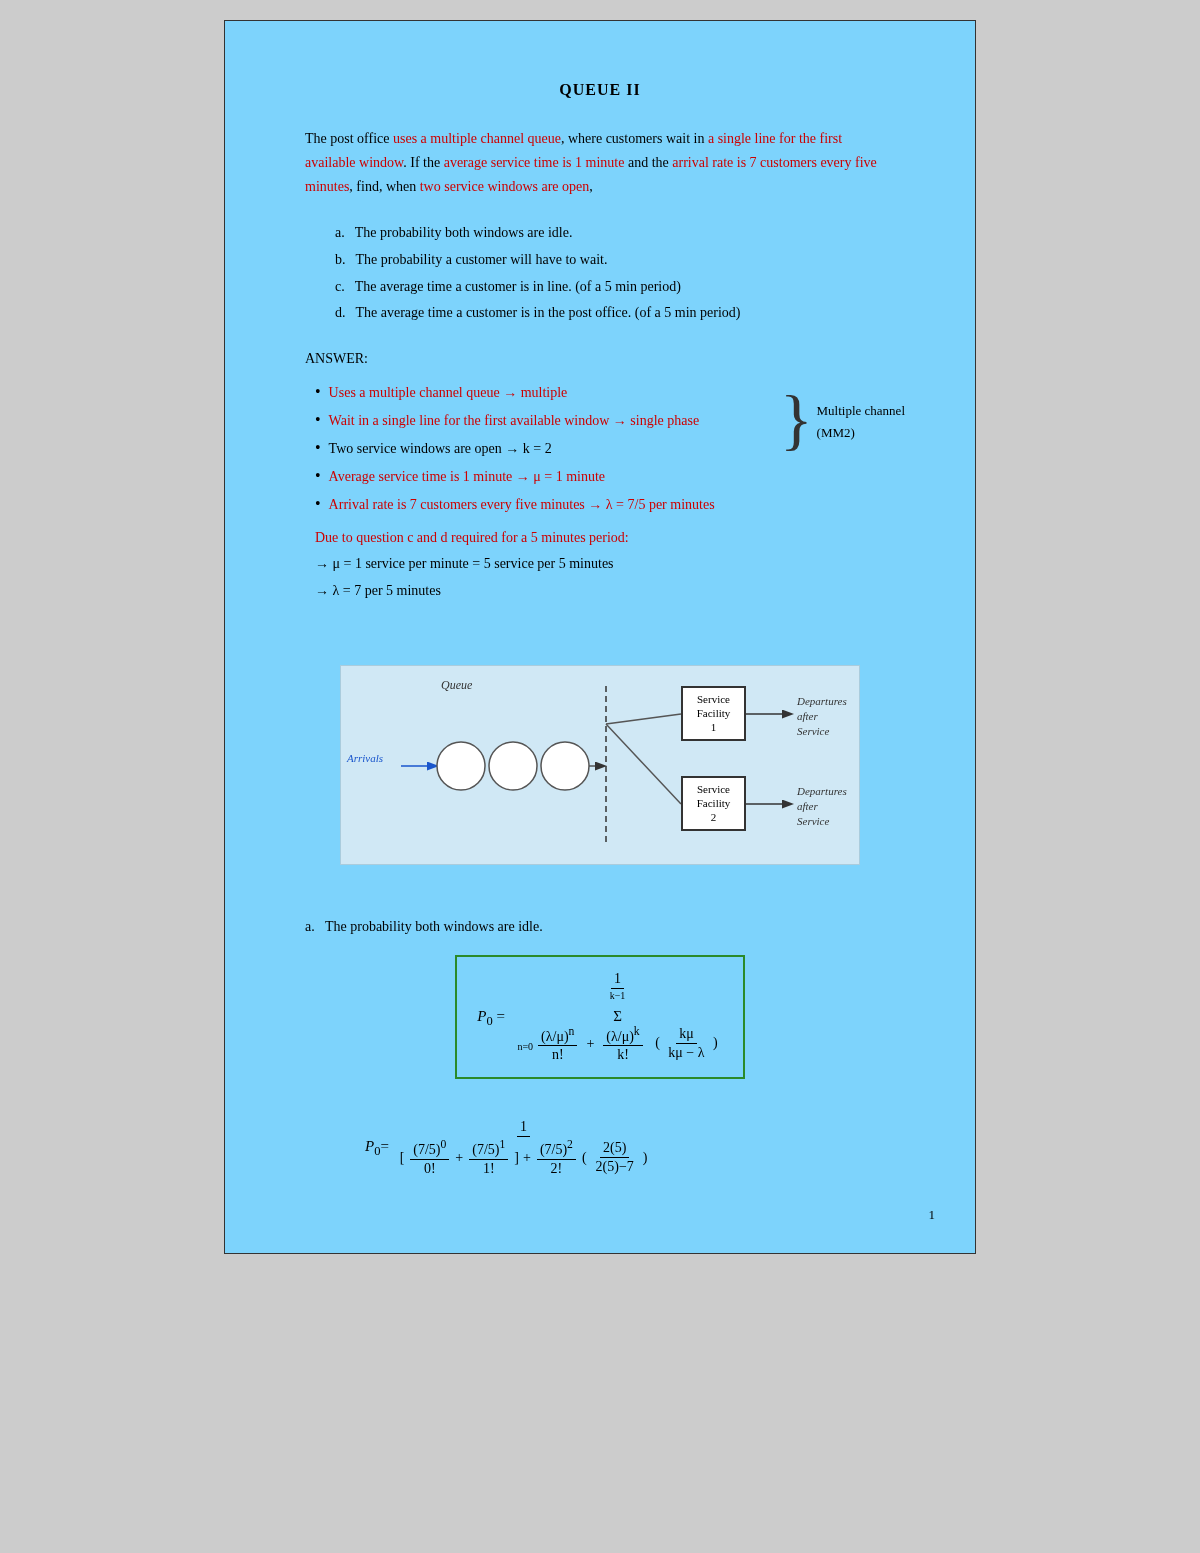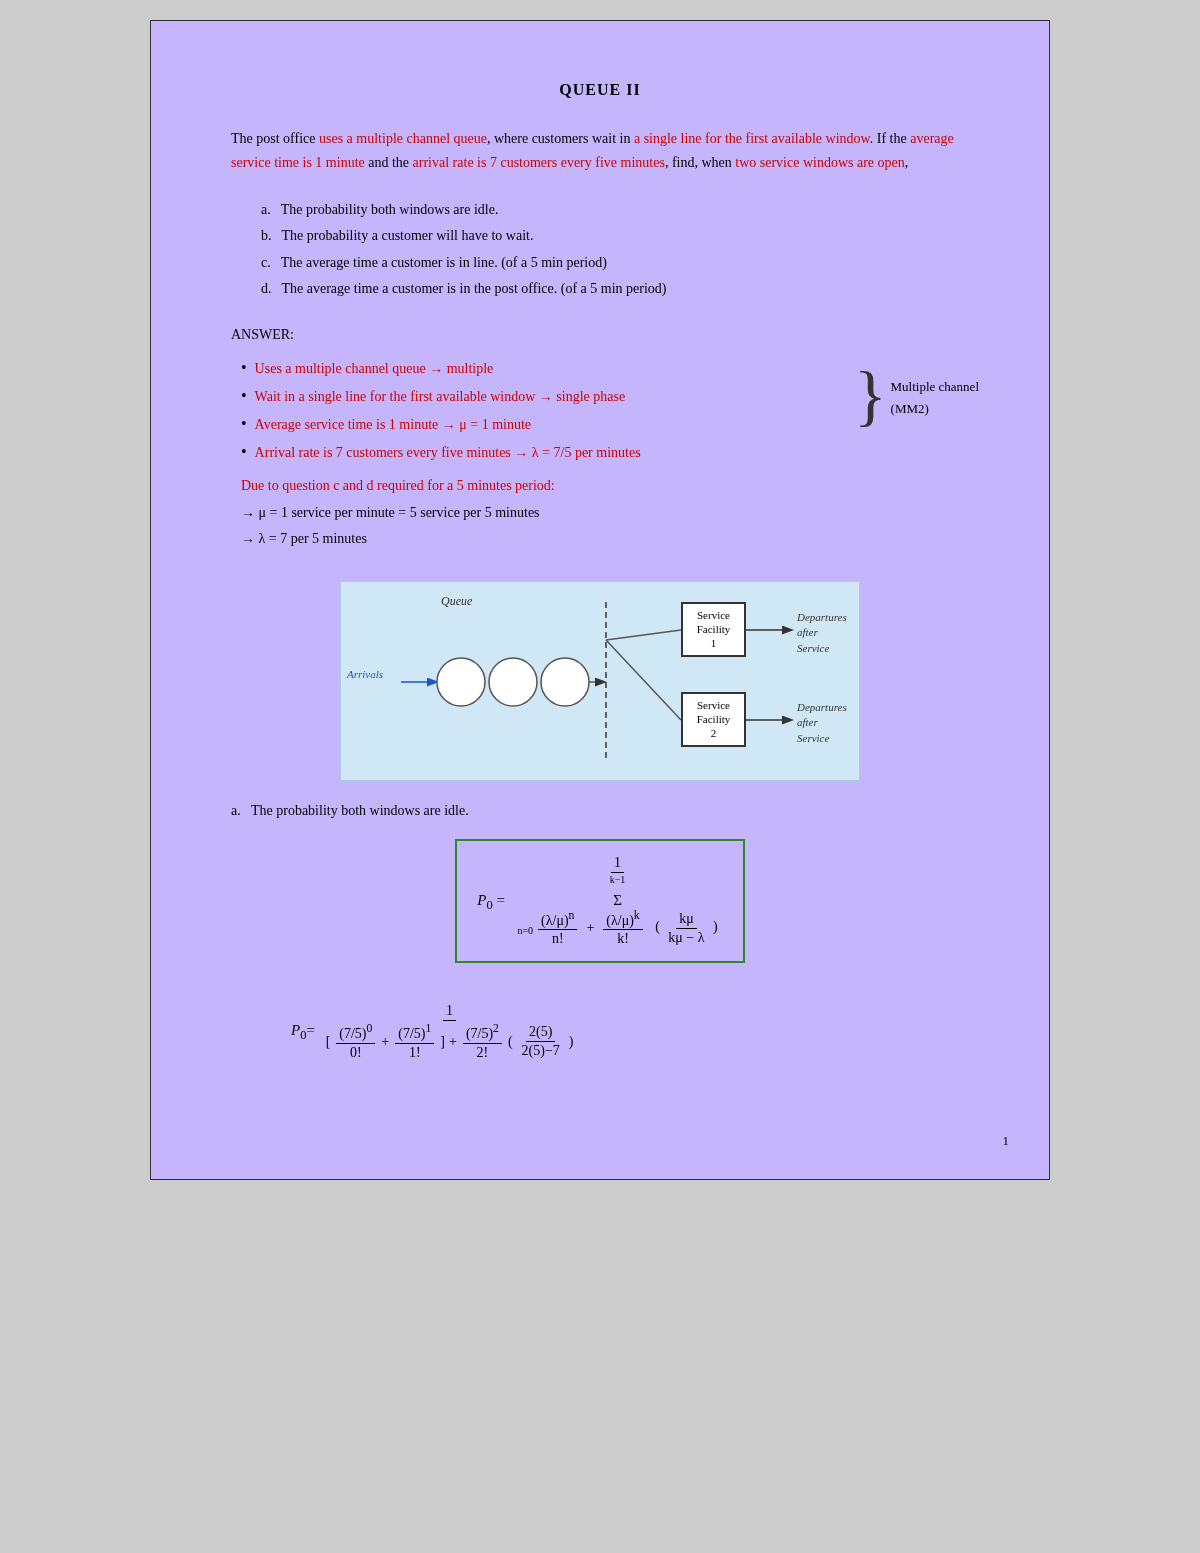--- a/index.html
+++ b/index.html
@@ -4,22 +4,22 @@
   <style>
     * { margin: 0; padding: 0; box-sizing: border-box; }
     body {
       background: #ccc;
       display: flex;
       justify-content: center;
       padding: 20px;
       font-family: 'Times New Roman', Times, serif;
     }
     .page {
-      background: #c4b5fd;
-      width: 900px;
+      background: #7dd3fc;
+      width: 752px;
       min-height: 1160px;
       padding: 60px 80px 60px 80px;
       border: 1.5px solid #333;
       position: relative;
     }
     .title {
       text-align: center;
       font-weight: bold;
       font-size: 16px;
       margin-bottom: 28px;
@@ -68,21 +68,21 @@
       font-size: 14px;
       line-height: 1.9;
       margin-left: 10px;
     }
     .bullet-section {
       position: relative;
       margin-bottom: 4px;
     }
     
     .queue-diagram {
-      margin: 4px auto;
+      margin: 36px auto;
       width: 520px;
       height: 200px;
       background: #d0e8f5;
       border: 1px solid #aaccdd;
       position: relative;
       display: block;
     }
     .queue-label {
       position: absolute;
       top: 12px;
@@ -183,20 +183,23 @@
 
   <div class="answer-header">ANSWER:</div>
 
   <div class="bullet-section" style="position:relative;">
     <ul class="bullet-list">
       <li>
         <span class="red">Uses a multiple channel queue → multiple</span>
       </li>
       <li>
         <span class="red">Wait in <span class="red">a single line for the first available window</span> → single phase</span>
+      </li>
+      <li>
+        <span>Two service windows are open → k = 2</span>
       </li>
       <li>
         <span class="red">Average service time is 1 minute  → μ = 1 minute</span>
       </li>
       <li>
         <span class="red">Arrival rate is 7 customers every five minutes → λ = 7/5 per minutes</span>
       </li>
     </ul>
 
     <div style="position:absolute; right:-10px; top:0px; height:80px; display:flex; align-items:center;">

